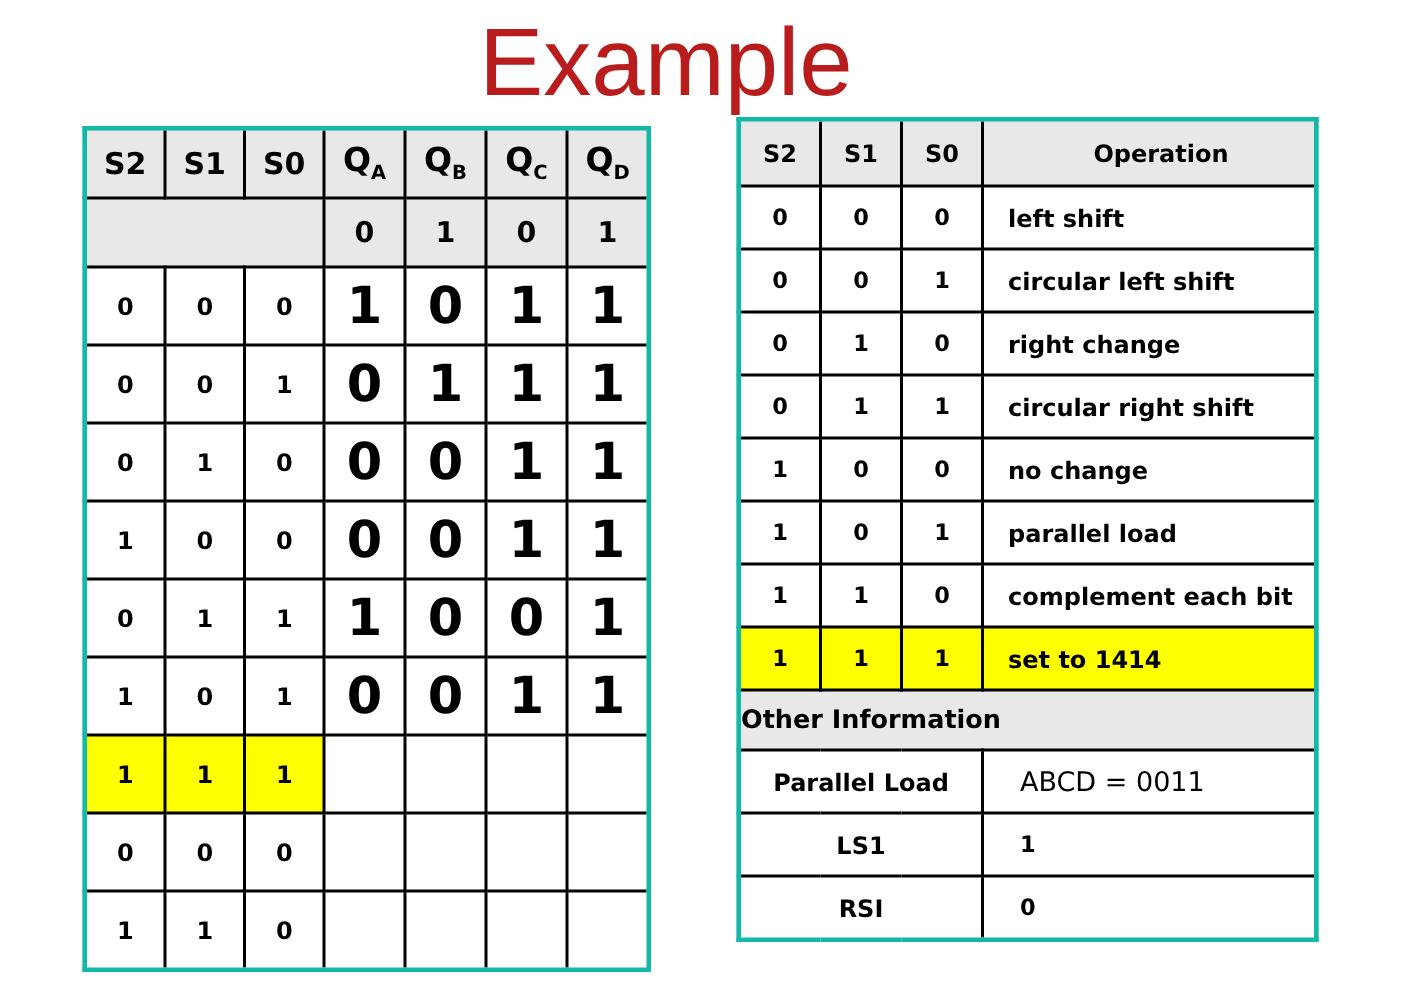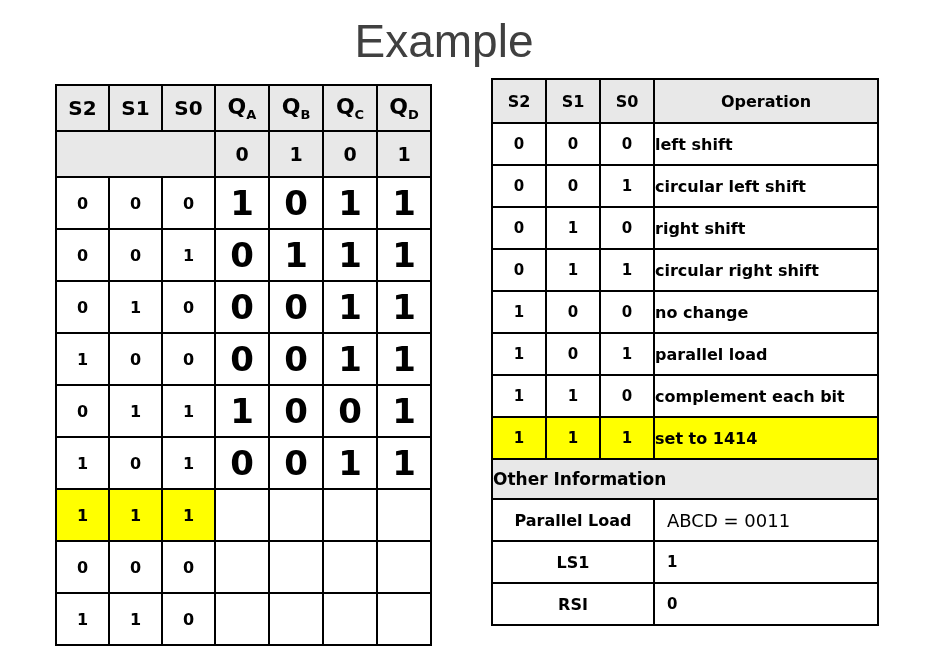--- a/index.html
+++ b/index.html
@@ -16,33 +16,33 @@
   }
 
   
   #slide-title {
     position: absolute;
     left: 0;
     top: 12px;
     width: 888px;
     text-align: center;
     font-family: "Liberation Sans", sans-serif;
-    font-size: 46px;
+    font-size: 64px;
     font-weight: 400;
     line-height: 58px;
-    color: #404040;
+    color: #b91c1c;
     letter-spacing: 0px;
   }
 
   
   .tbl {
     position: absolute;
     border-collapse: collapse;
     table-layout: fixed;
-    border: 1px solid #14b8a6;
+    border: 3px solid #14b8a6;
     background: #5eead4;
   }
   .tbl td {
     border: 2px solid #000000;
     text-align: center;
     vertical-align: middle;
     color: #000000;
     font-family: "DejaVu Sans", sans-serif;
     font-weight: bold;
     padding: 0;
@@ -70,37 +70,37 @@
   
   #op-table {
     left: 491px;
     top: 78px;
     width: 388px;
   }
   #op-table td { height: 40px; font-size: 15px; }
   #op-table .c-s { width: 52px; text-align: center; }
   #op-table .c-op {
     text-align: left;
-    padding-left: 0;
+    padding-left: 16px;
     font-size: 16px;
   }
   #op-table tr.hdrow td { height: 42px; font-size: 16px; }
   #op-table .section-head {
     text-align: left;
     font-size: 17px;
     height: 38px;
   }
   #op-table .info-label {
     text-align: center;
     font-size: 16px;
     height: 40px;
   }
   #op-table .info-value {
     text-align: left;
-    padding-left: 12px;
+    padding-left: 24px;
     font-size: 18px;
     font-weight: normal;
     font-family: "DejaVu Sans", sans-serif;
     margin-left: 35px;
   }
   #op-table .info-value.small { font-size: 15px; font-weight: bold; }
 </style>
 </head>
 <body>
 
@@ -225,21 +225,21 @@
       <tr>
         <td class="c-s blank">0</td>
         <td class="c-s blank">0</td>
         <td class="c-s blank">1</td>
         <td class="c-op blank">circular left shift</td>
       </tr>
       <tr>
         <td class="c-s blank">0</td>
         <td class="c-s blank">1</td>
         <td class="c-s blank">0</td>
-        <td class="c-op blank">right shift</td>
+        <td class="c-op blank">right change</td>
       </tr>
       <tr>
         <td class="c-s blank">0</td>
         <td class="c-s blank">1</td>
         <td class="c-s blank">1</td>
         <td class="c-op blank">circular right shift</td>
       </tr>
       <tr>
         <td class="c-s blank">1</td>
         <td class="c-s blank">0</td>

